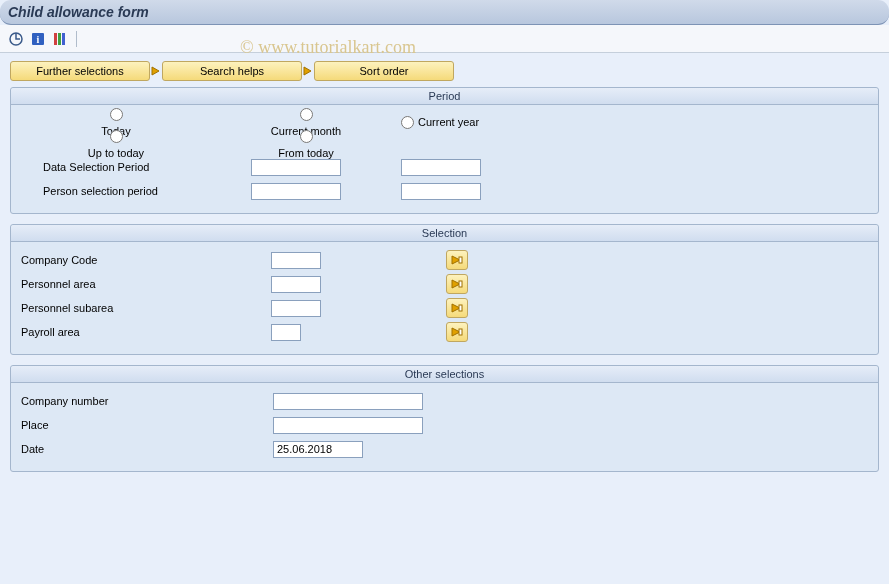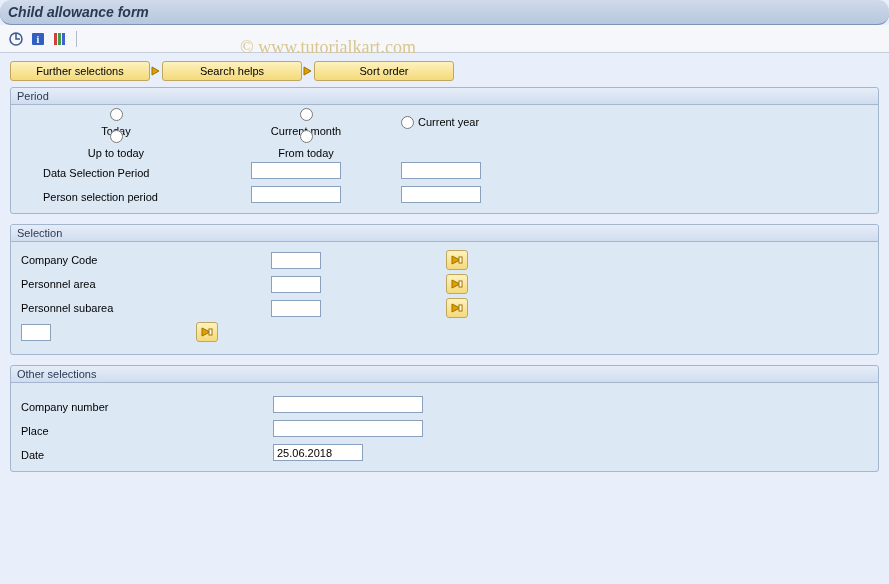--- a/index.html
+++ b/index.html
@@ -65,27 +65,28 @@
       margin-bottom: 10px;
       padding-bottom: 6px;
     }
     .group-title {
       background: linear-gradient(#e6edf8, #d0ddef);
       border-bottom: 1px solid #a4b6cd;
       padding: 2px 6px;
       font-size: 11px;
       color: #2a3a55;
       border-radius: 3px 3px 0 0;
+      text-align: center;
     }
     .group-body { padding: 6px 10px 4px 10px; }
     .radio-row { display: flex; align-items: center; height: 22px; }
     .radio-col1 { width: 190px; display:flex; align-items:center; gap:4px;flex-direction:column; }
     .radio-col2 { width: 190px; display:flex; align-items:center; gap:4px;flex-direction:column; }
     .radio-col3 { width: 190px; display:flex; align-items:center; gap:4px; }
-    .field-row { display: flex; align-items: flex-end; height: 24px; }
+    .field-row { display: flex; align-items: center; height: 24px; }
     .field-label { width: 230px; padding-left: 22px; }
     .field-label.no-indent { padding-left: 0; width: 252px; }
     .field-label.sel { padding-left: 0; width: 250px; }
     input[type="text"] {
       border: 1px solid #8aa0bd;
       background: #fff;
       height: 17px;
       font-size: 11px;
       padding: 1px 3px;
     }
@@ -230,20 +231,21 @@
         <input type="text" class="inp-sel" value="" style="">
         <div class="sel-spacer"></div>
         <button class="sap-button small">
           <svg width="14" height="12" viewBox="0 0 14 12">
               <path d="M2 2 L10 6 L2 10 Z" fill="#e0a000" stroke="#a07000"></path>
               <rect x="9" y="3" width="3" height="6" fill="#fff" stroke="#a07000"></rect>
             </svg>
         </button>
       </div>
       <div class="selection-row">
+        <div class="field-label sel">Payroll area</div>
         <input type="text" class="inp-sel-sm" value="" style="">
         <div style="width:145px"></div>
         <button class="sap-button small">
           <svg width="14" height="12" viewBox="0 0 14 12">
               <path d="M2 2 L10 6 L2 10 Z" fill="#e0a000" stroke="#a07000"></path>
               <rect x="9" y="3" width="3" height="6" fill="#fff" stroke="#a07000"></rect>
             </svg>
         </button>
       </div>
     </div>

